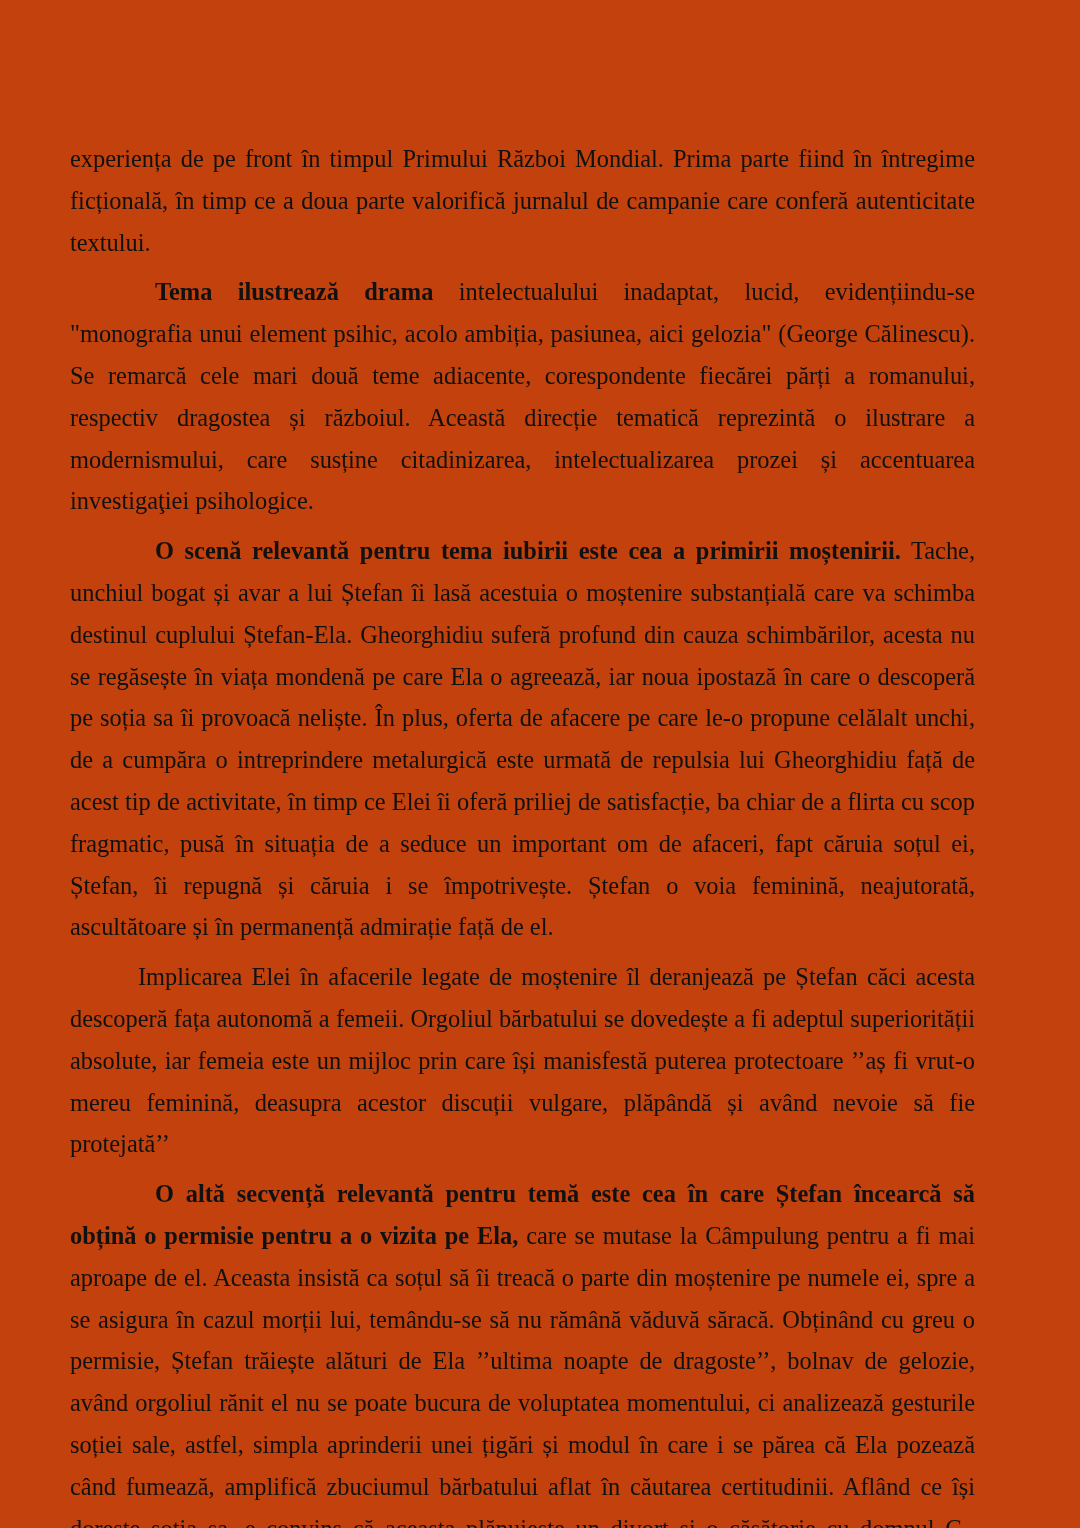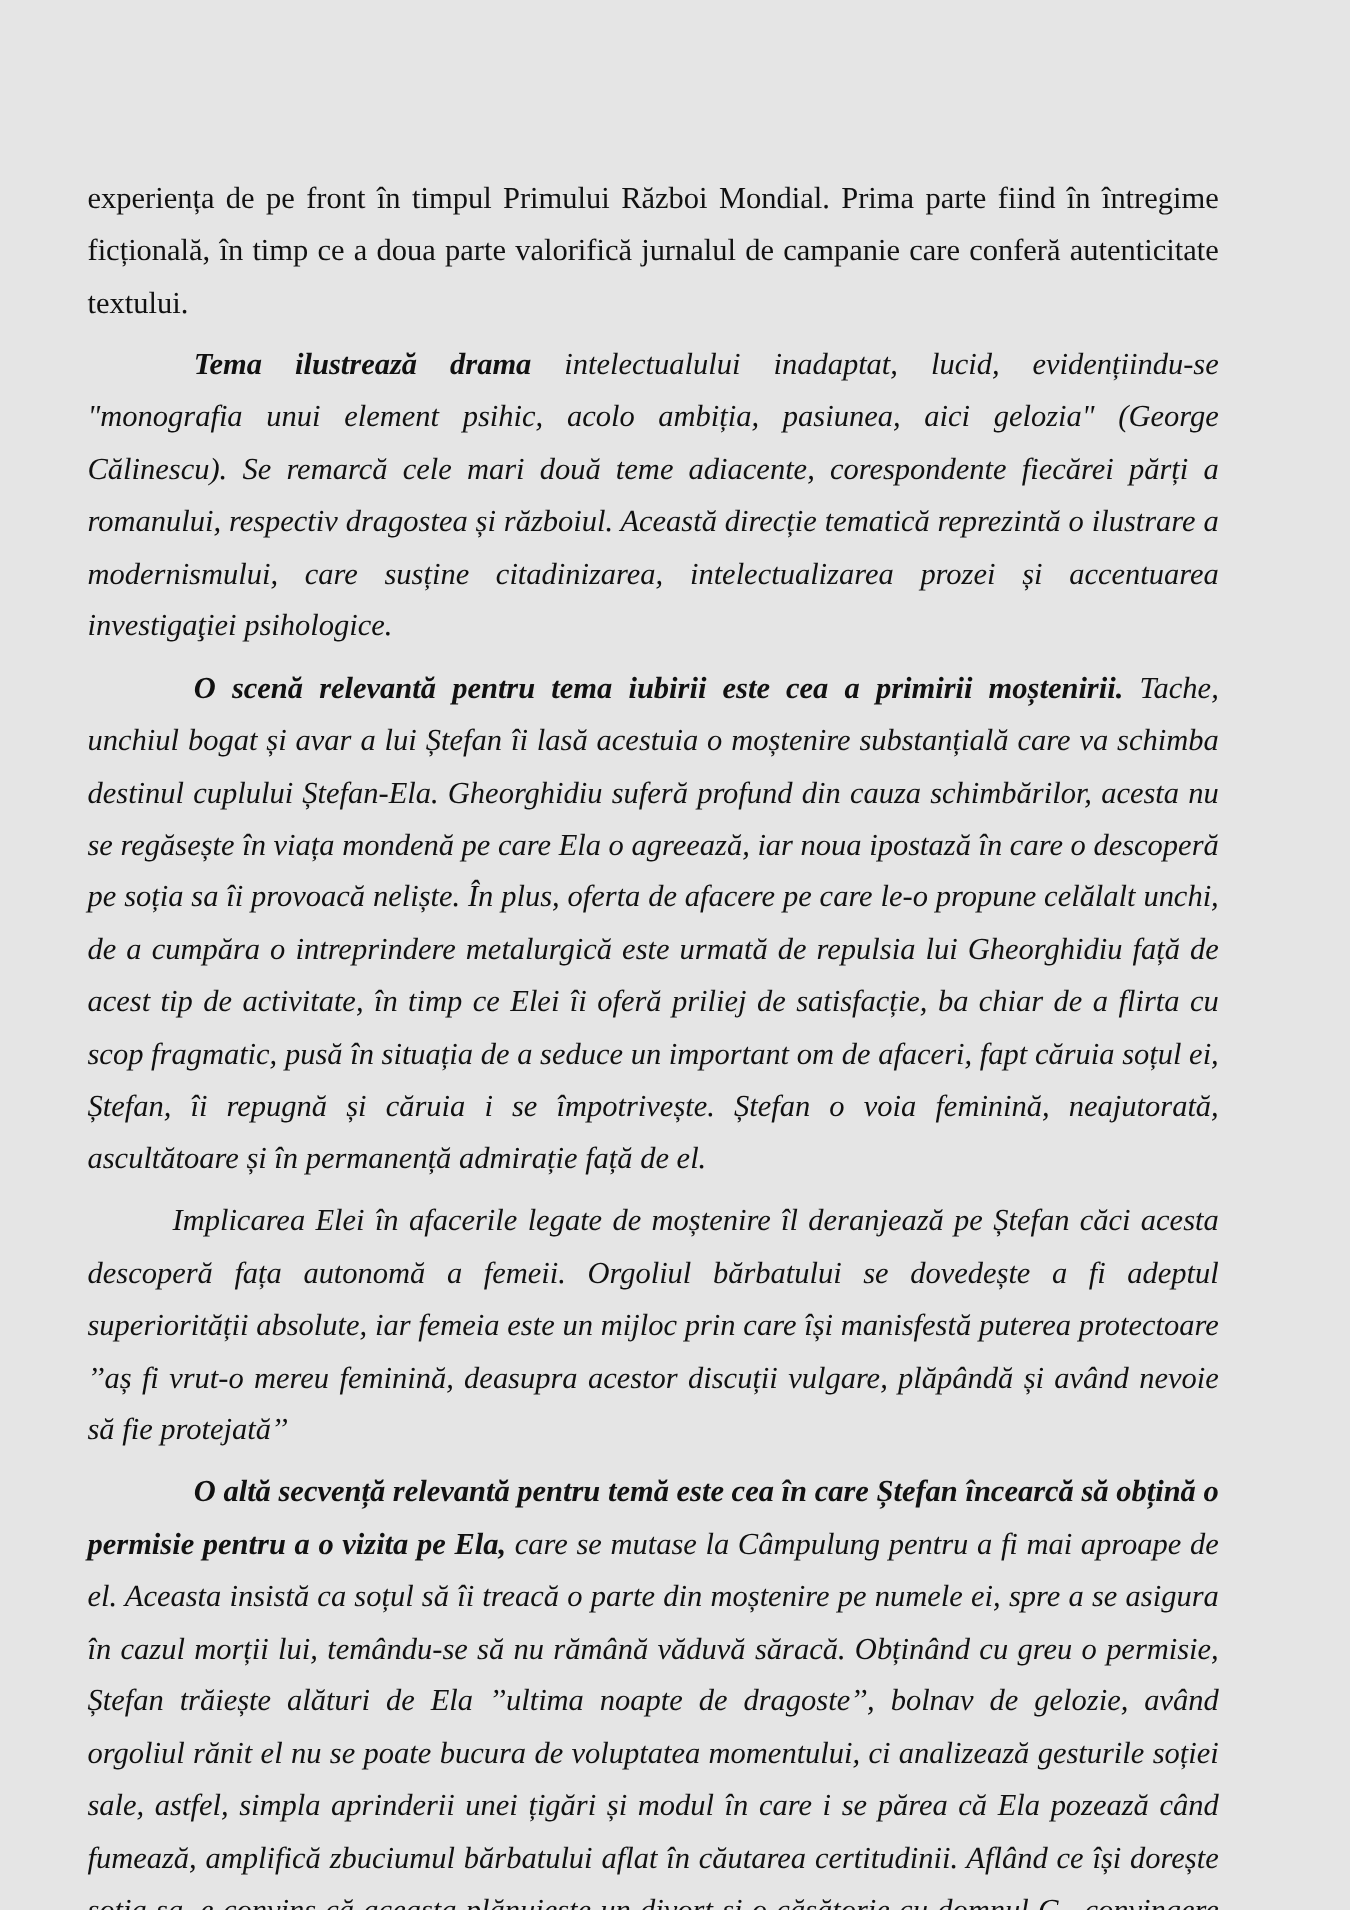--- a/index.html
+++ b/index.html
@@ -34,28 +34,28 @@
     font-size: 24.4px;
     line-height: 41.8px;
     color: #111111;
     -webkit-font-smoothing: antialiased;
   }
   p.para + p.para {
     margin-top: 0;
   }
   .indent-lg { text-indent: 85px; }
   .indent-md { text-indent: 68px; }
-  .gap-before { margin-top: 8px !important; font-style: italic; }
+  .gap-before { margin-top: 8px !important; }
   b, .bold { font-weight: bold; }
   
 </style>
 </head>
 <body>
 
-<div class="page" style="background: #e5e5e5;">
+<div class="page" style="background: #c2410c;">
   <div class="doc-body" style="color: rgb(17, 17, 17);">
       <p class="para "><span>experiența de pe front în timpul Primului Război Mondial. Prima parte fiind în întregime ficțională, în timp ce a doua parte valorifică jurnalul de campanie care conferă autenticitate textului.</span></p>
       <p class="para indent-lg gap-before"><b>Tema ilustrează drama</b><span> intelectualului inadaptat, lucid, evidențiindu-se "monografia unui element psihic, acolo ambiția, pasiunea, aici gelozia" (George Călinescu).  Se remarcă cele mari două teme adiacente, corespondente fiecărei părți a romanului, respectiv dragostea și războiul. Această direcție tematică reprezintă o ilustrare a modernismului, care susține citadinizarea, intelectualizarea prozei și accentuarea investigaţiei psihologice.</span></p>
       <p class="para indent-lg gap-before"><b>O scenă relevantă pentru tema iubirii este cea a primirii moștenirii.</b><span> Tache, unchiul bogat și avar a lui Ștefan îi lasă acestuia o moștenire substanțială care va schimba destinul cuplului Ștefan-Ela. Gheorghidiu suferă profund din cauza schimbărilor, acesta nu se regăsește în viața mondenă pe care Ela o agreează, iar noua ipostază în care o descoperă pe soția sa îi provoacă neliște. În plus, oferta de afacere pe care le-o propune celălalt unchi, de a cumpăra o intreprindere metalurgică este urmată de repulsia lui Gheorghidiu față de acest tip de activitate, în timp ce Elei îi oferă priliej de satisfacție, ba chiar de a flirta cu scop fragmatic, pusă în situația de a seduce un important om de afaceri, fapt căruia soțul ei, Ștefan, îi repugnă și căruia i se împotrivește. Ștefan o voia feminină, neajutorată, ascultătoare și în permanență admirație față de el.</span></p>
       <p class="para indent-md gap-before"><span>Implicarea Elei în afacerile legate de moștenire îl deranjează pe Ștefan căci acesta descoperă fața autonomă a femeii. Orgoliul bărbatului se dovedește a fi adeptul superiorității absolute, iar femeia este un mijloc prin care își manisfestă puterea protectoare ’’aș fi vrut-o mereu feminină, deasupra acestor discuții vulgare, plăpândă și având nevoie să fie protejată’’</span></p>
       <p class="para indent-lg gap-before"><b>O altă secvență relevantă pentru temă este cea în care Ștefan încearcă să obțină o permisie pentru a o vizita pe Ela,</b><span> care se mutase la Câmpulung pentru a fi mai aproape de el. Aceasta insistă ca soțul să îi treacă o parte din moștenire pe numele ei, spre a se asigura în cazul morții lui, temându-se să nu rămână văduvă săracă. Obținând cu greu o permisie, Ștefan trăiește alături de Ela ’’ultima noapte de dragoste’’, bolnav de gelozie, având orgoliul rănit el nu se poate bucura de voluptatea momentului, ci analizează gesturile soției sale, astfel, simpla aprinderii unei țigări și modul în care i se părea că Ela pozează când fumează, amplifică zbuciumul bărbatului aflat în căutarea certitudinii. Aflând ce își dorește soția sa, e convins că aceasta plănuiește un divorț și o căsătorie cu domnul G., convingere pe care i-o întărește întâlnirea întâmplătoare cu acesta pe bulevard.</span></p>
     </div>
 </div>
 
 </body></html>

